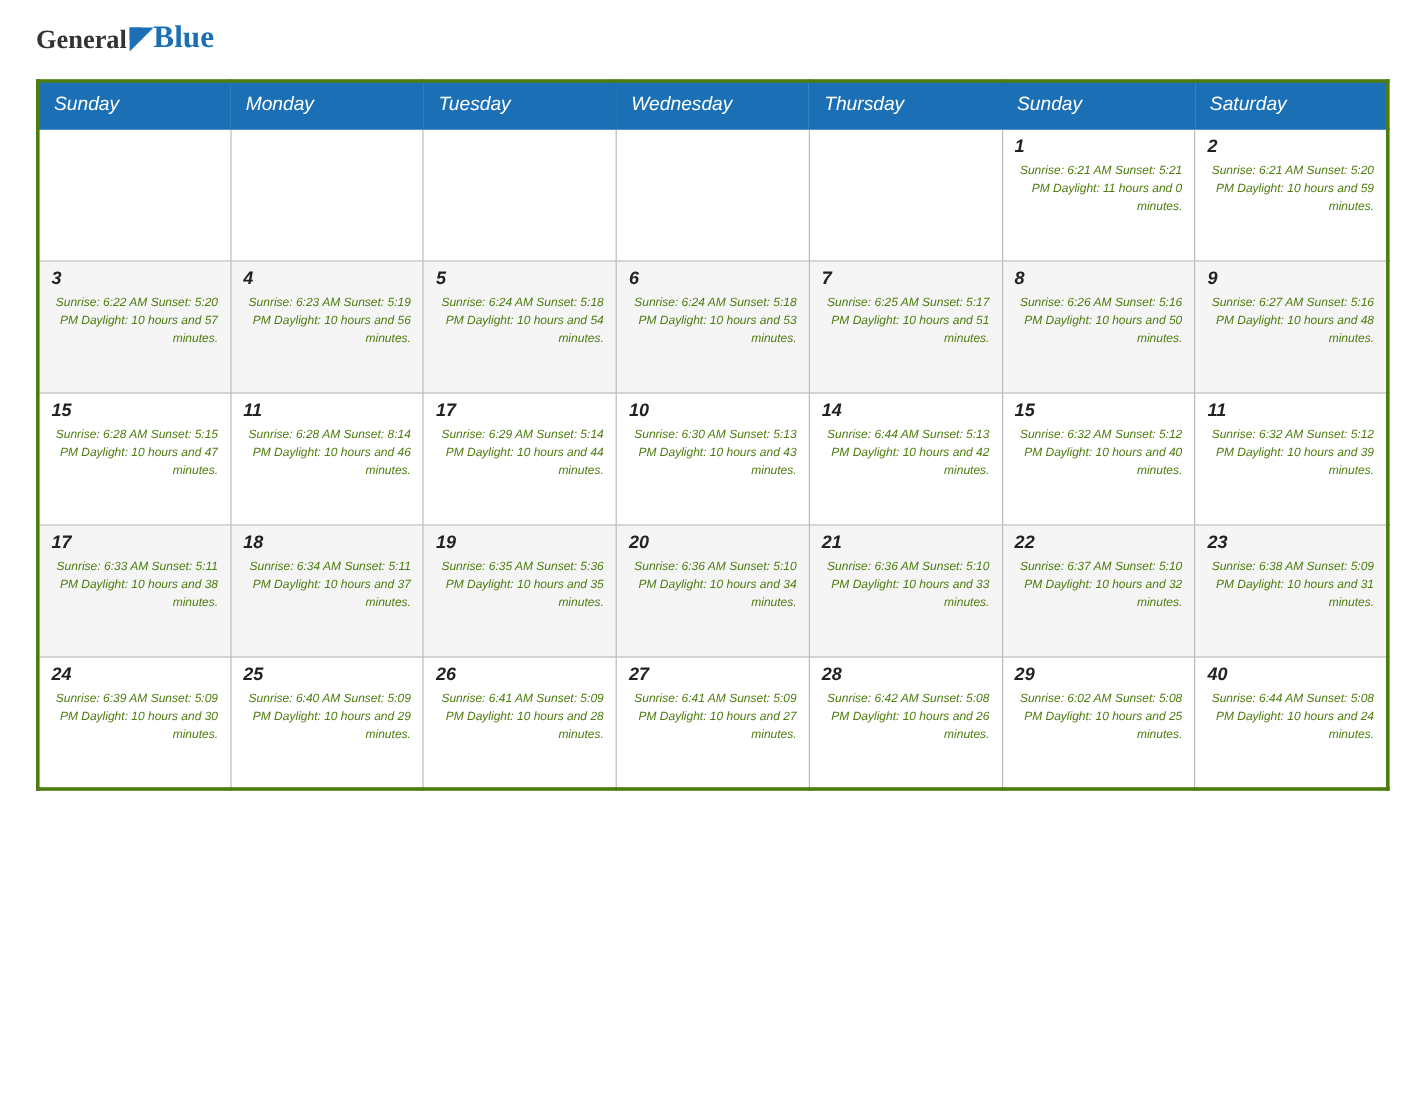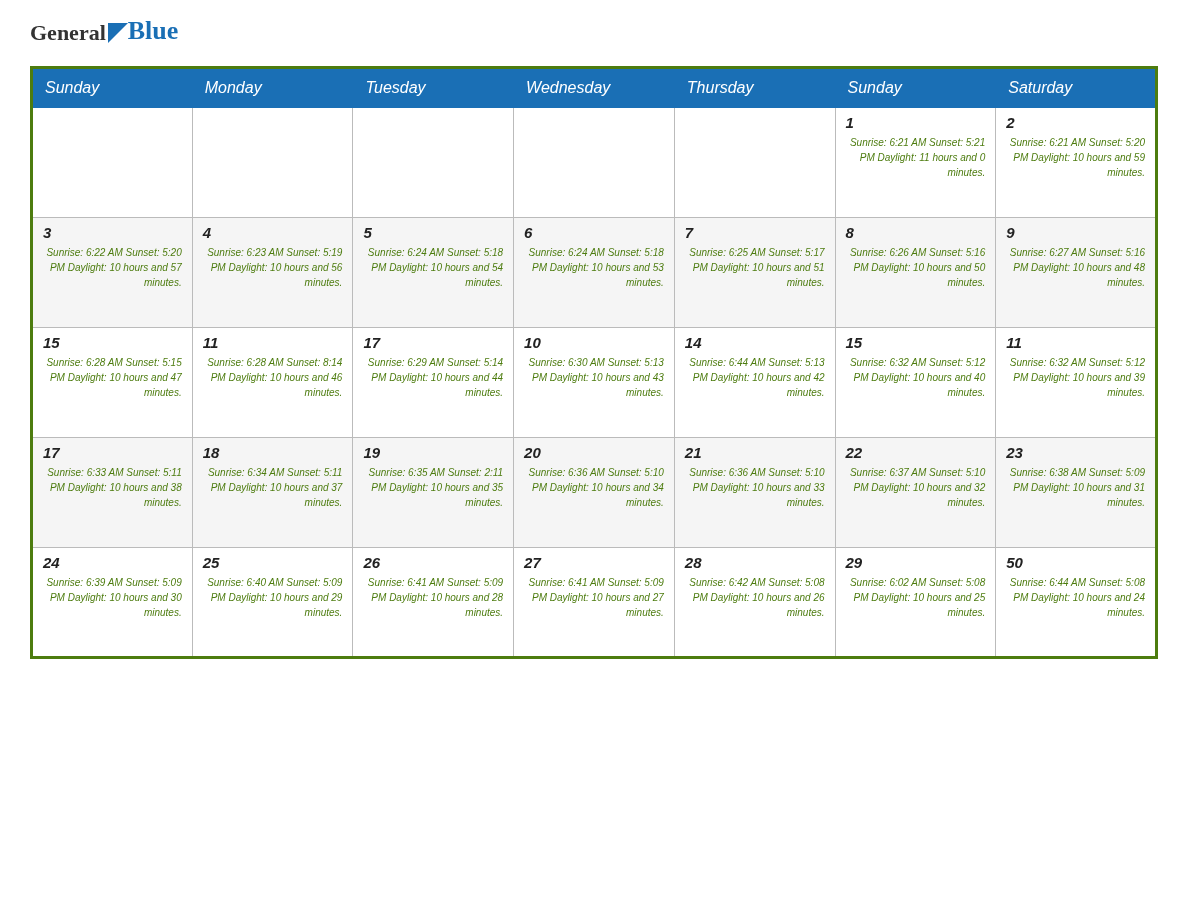--- a/index.html
+++ b/index.html
@@ -266,21 +266,21 @@
         <td>
           <div class="day-num">18</div>
           <div class="day-info">Sunrise: 6:34 AM
 Sunset: 5:11 PM
 Daylight: 10 hours
 and 37 minutes.</div>
         </td>
         <td>
           <div class="day-num">19</div>
           <div class="day-info">Sunrise: 6:35 AM
-Sunset: 2:11 PM
+Sunset: 5:36 PM
 Daylight: 10 hours
 and 35 minutes.</div>
         </td>
         <td>
           <div class="day-num">20</div>
           <div class="day-info">Sunrise: 6:36 AM
 Sunset: 5:10 PM
 Daylight: 10 hours
 and 34 minutes.</div>
         </td>
@@ -343,21 +343,21 @@
 and 26 minutes.</div>
         </td>
         <td>
           <div class="day-num">29</div>
           <div class="day-info">Sunrise: 6:02 AM
 Sunset: 5:08 PM
 Daylight: 10 hours
 and 25 minutes.</div>
         </td>
         <td>
-          <div class="day-num">50</div>
+          <div class="day-num">40</div>
           <div class="day-info">Sunrise: 6:44 AM
 Sunset: 5:08 PM
 Daylight: 10 hours
 and 24 minutes.</div>
         </td>
       </tr>
     </tbody>
 </table>
 
 </body></html>

